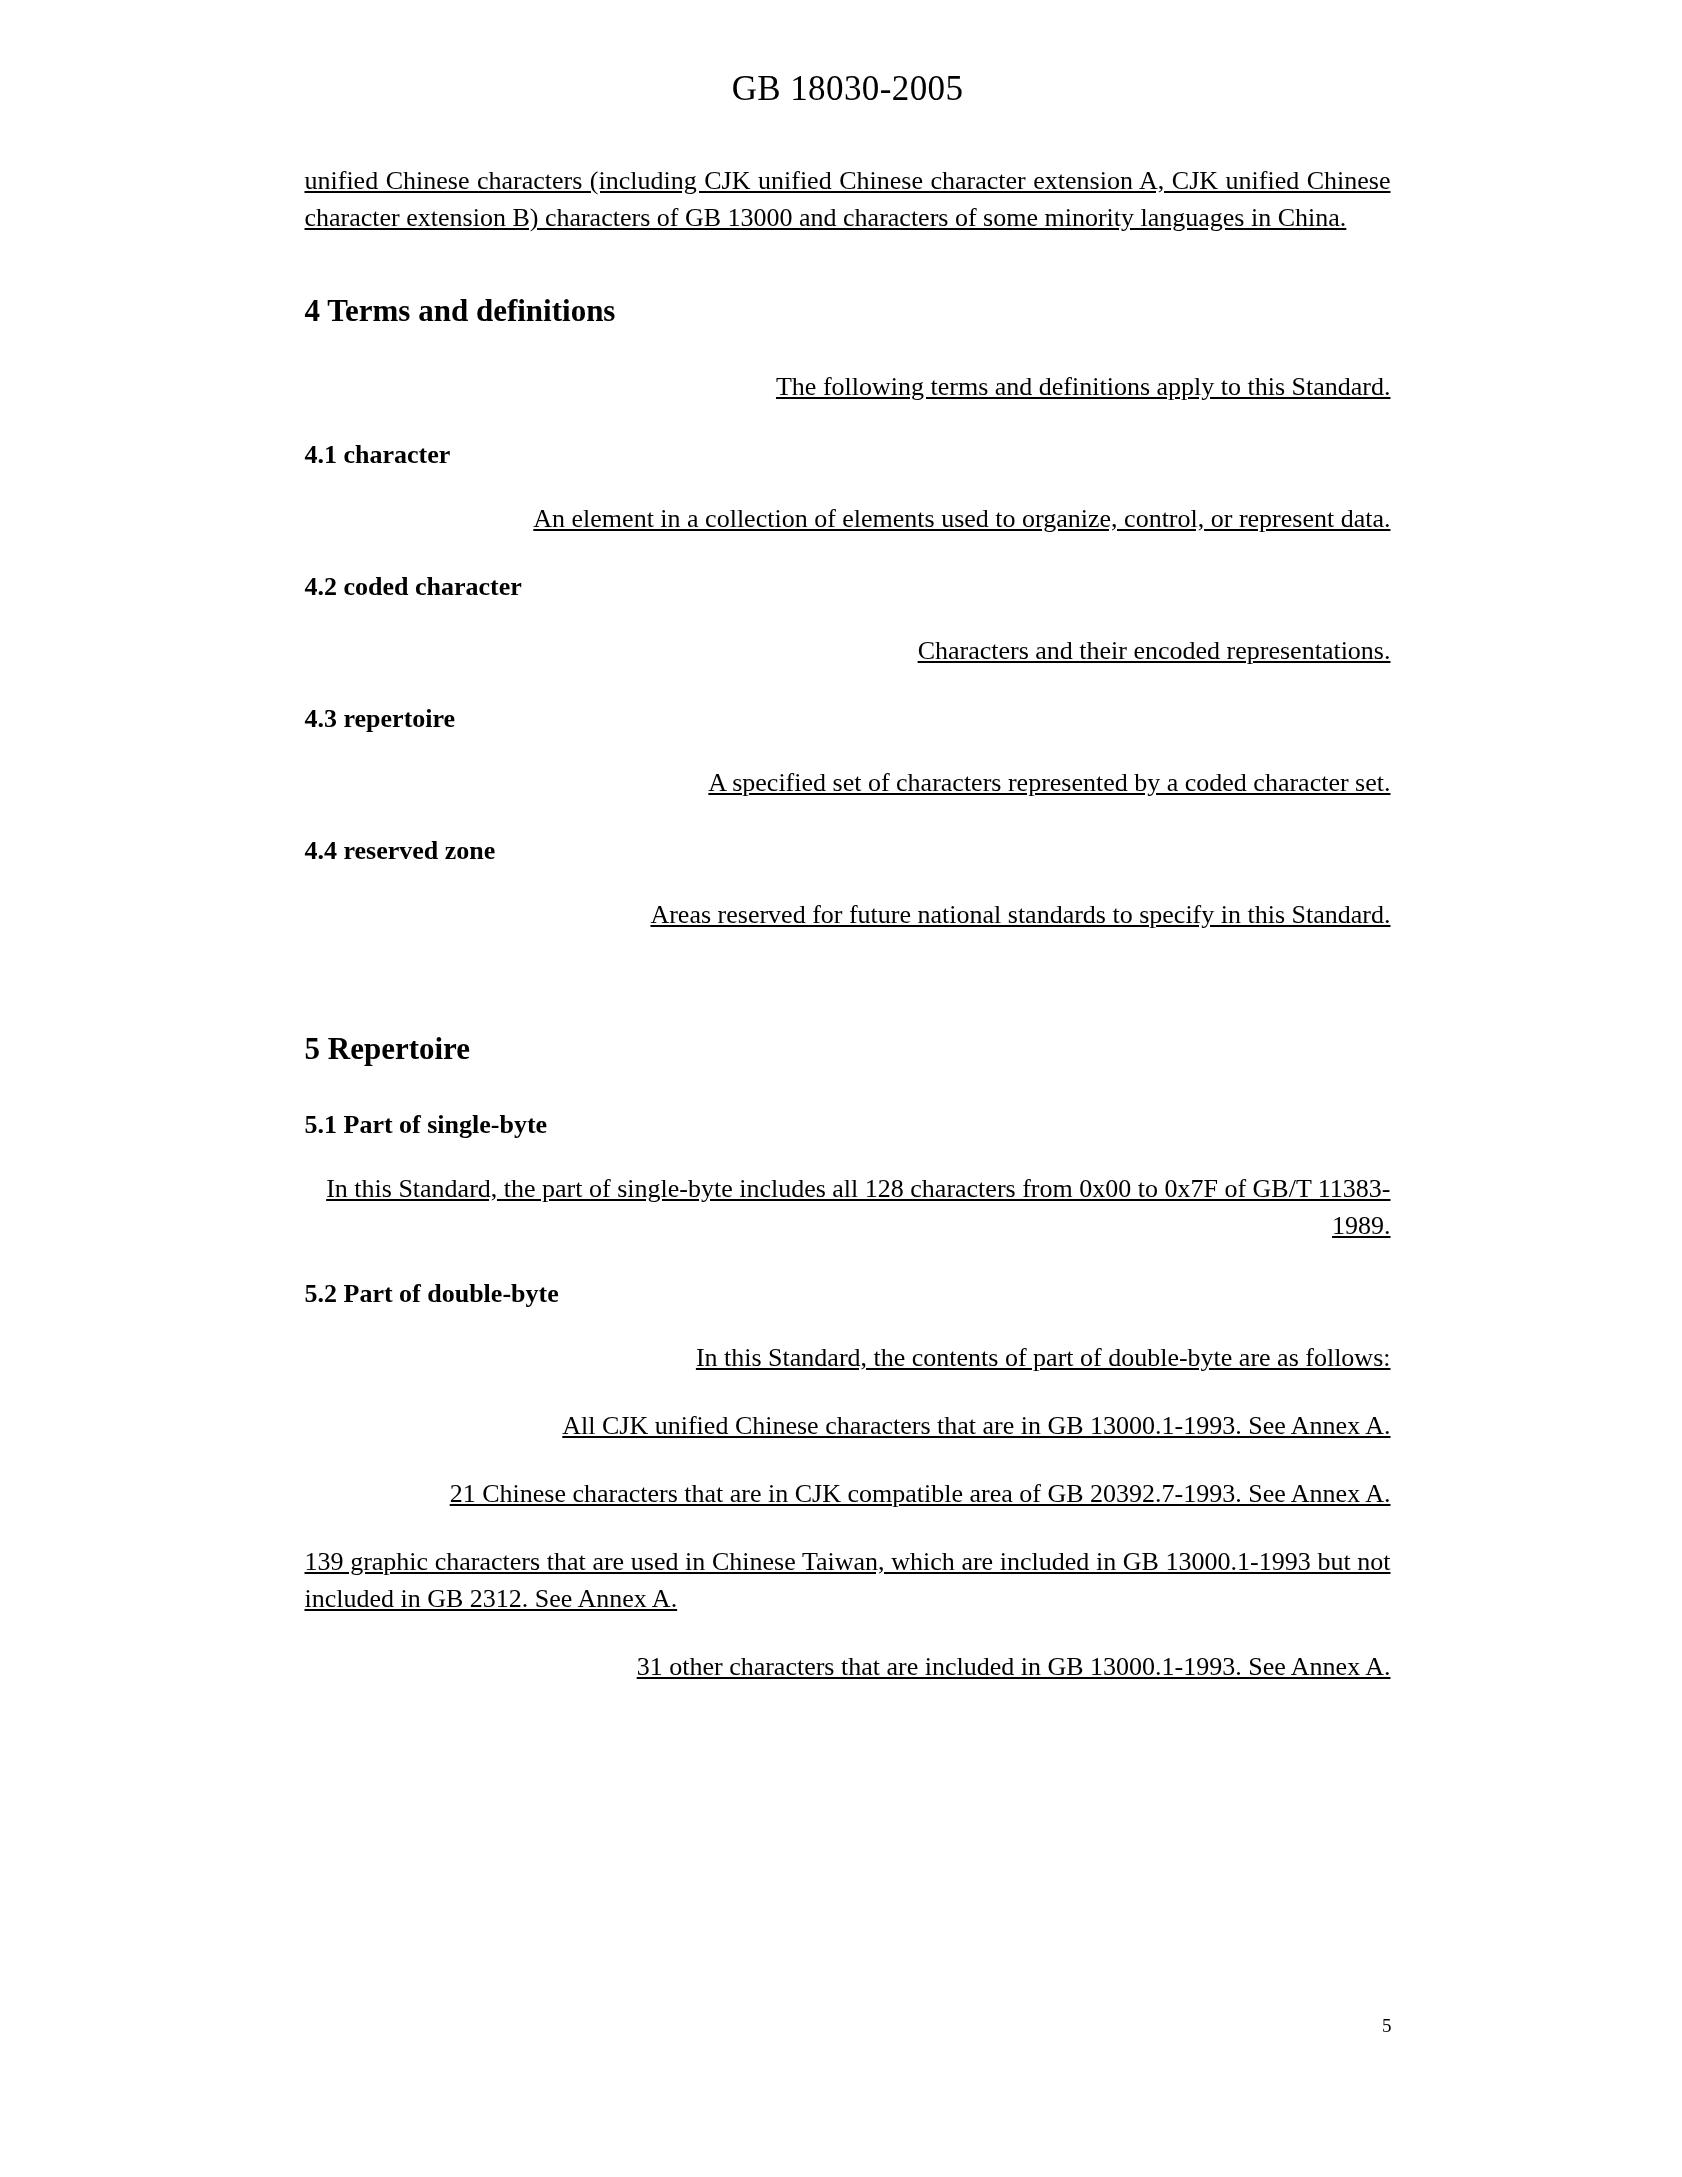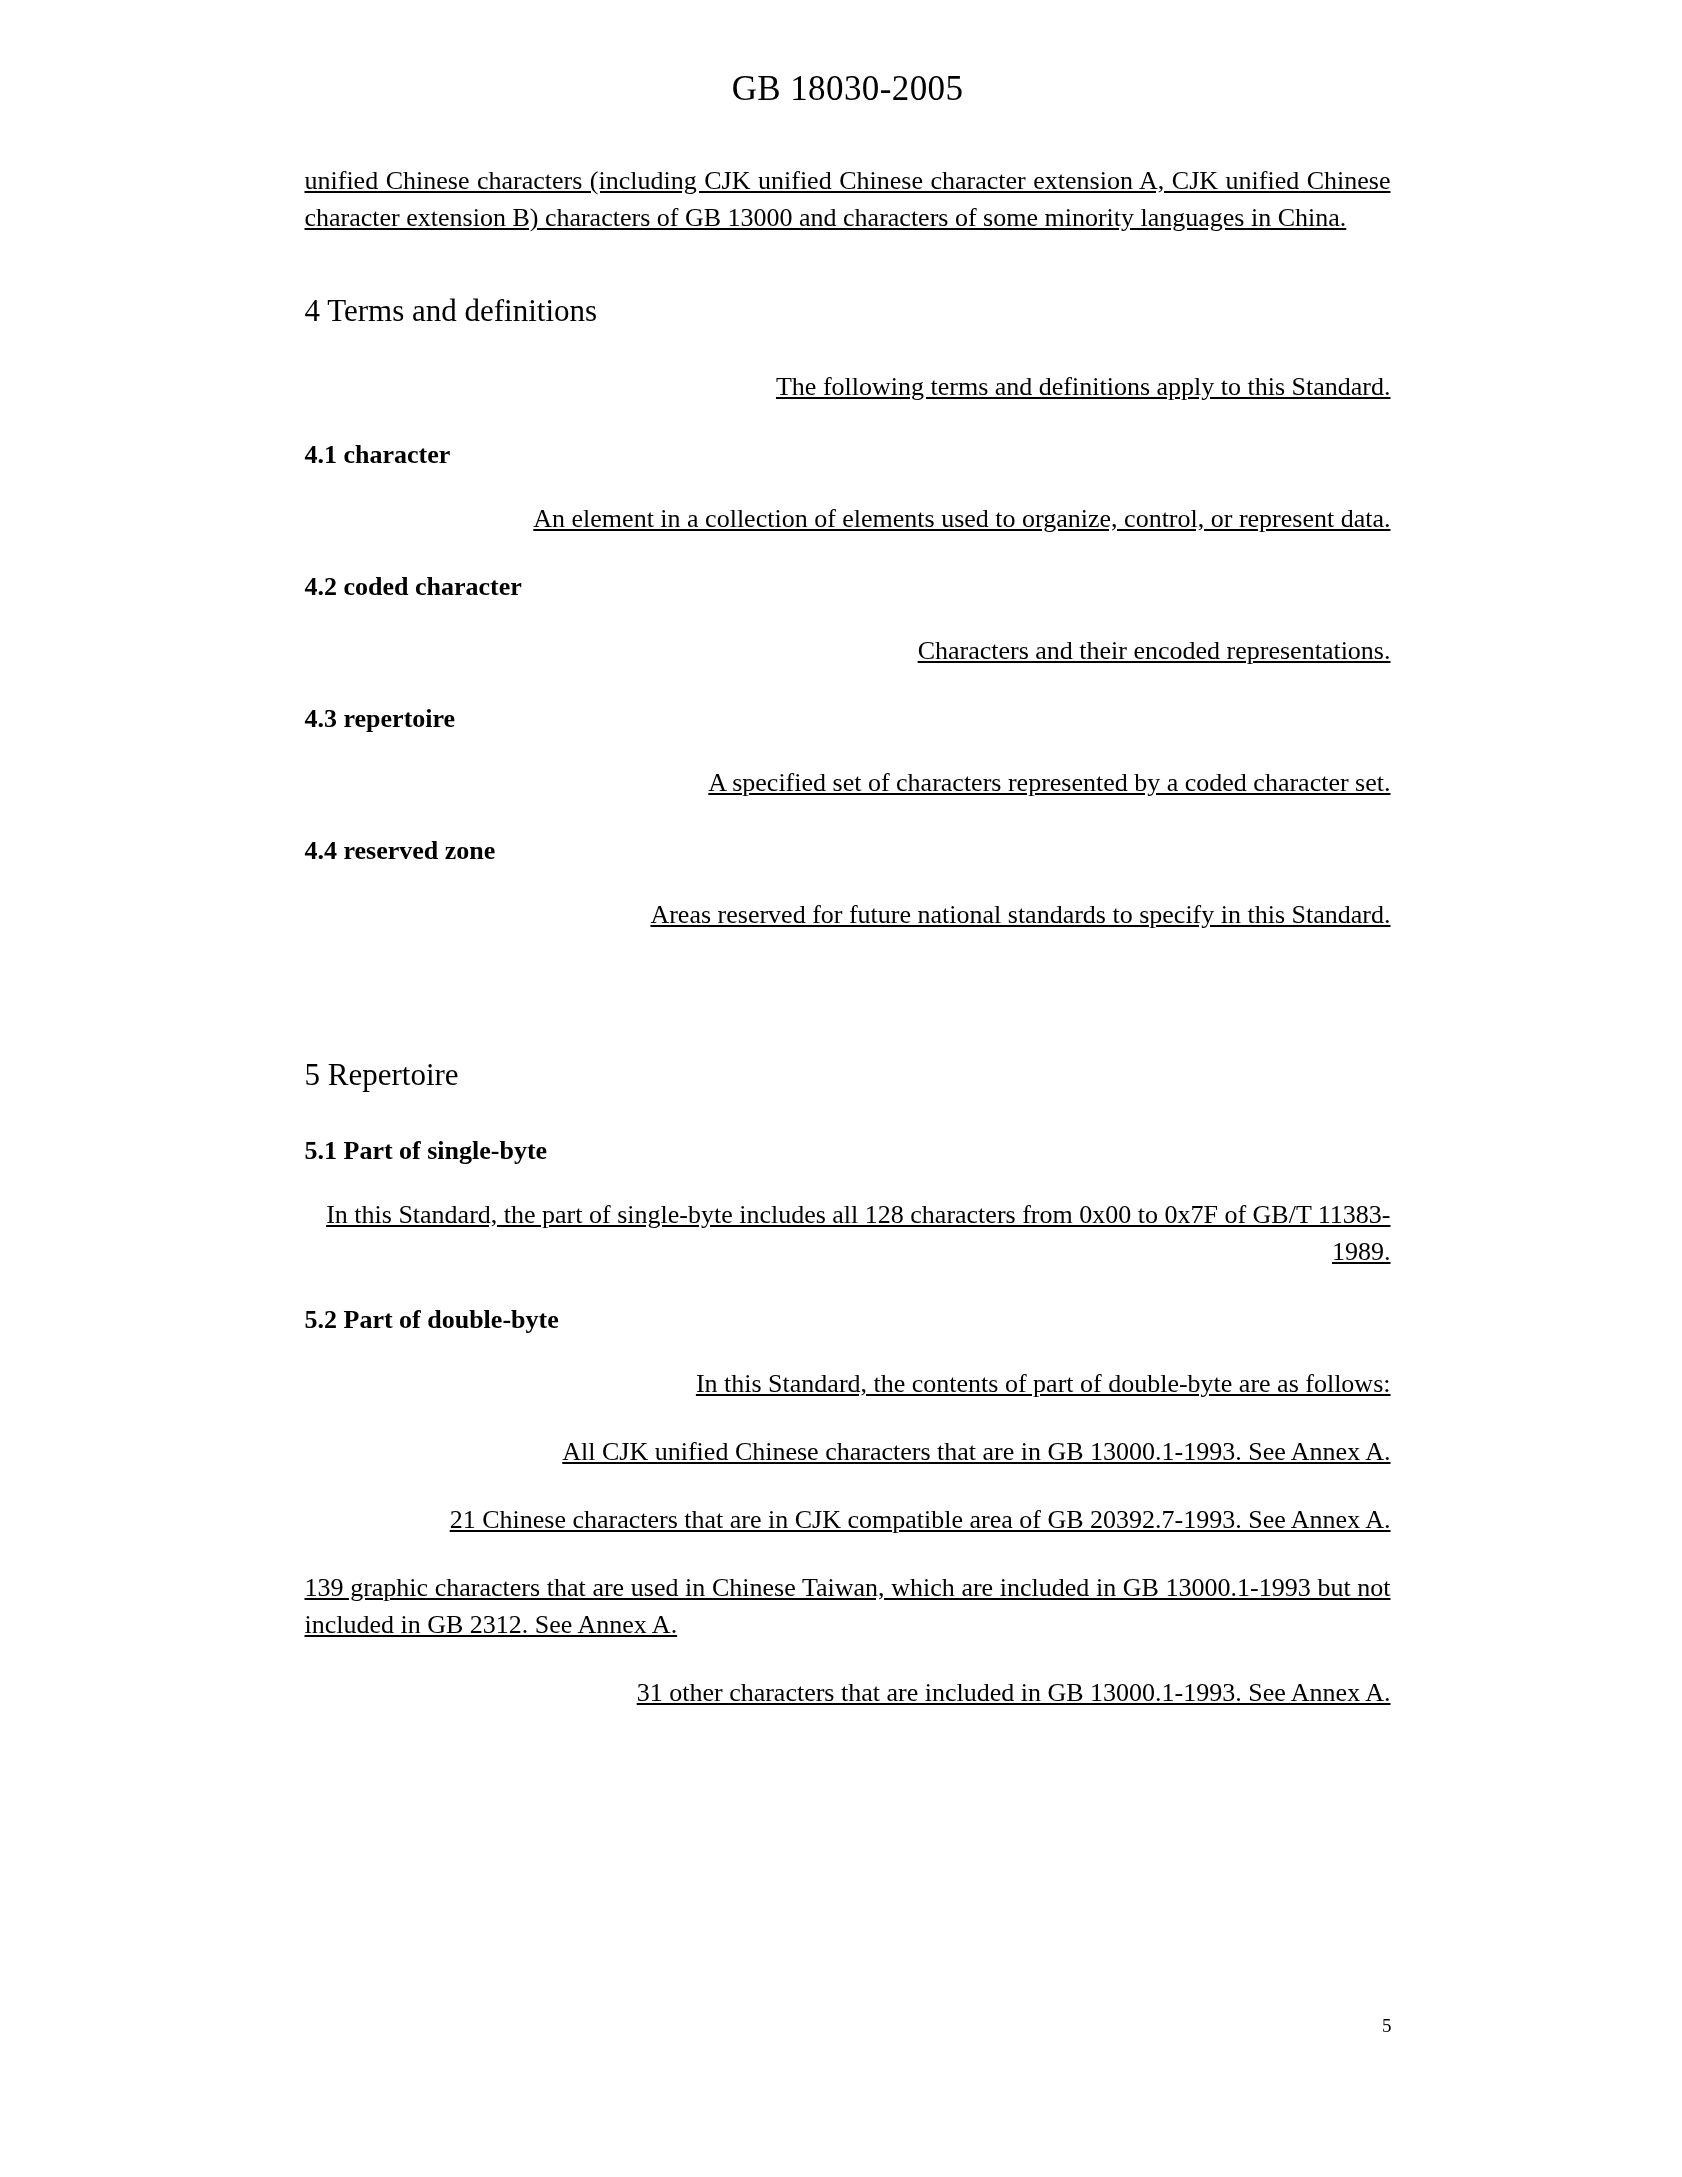--- a/index.html
+++ b/index.html
@@ -38,26 +38,26 @@
     line-height: 1.42;
     text-align: justify;
     text-justify: inter-word;
     text-decoration: underline;
   }
   p.nojust {
     text-align: right;
   }
   h2.section {
     font-size: 31px;
-    font-weight: normal;
+    font-weight: bold;
     margin: 54px 0 38px 0;
     line-height: 1.3;
   }
   h2.section.tight-top {
-    margin-top: 61px;
+    margin-top: 35px;
   }
   h3.sub {
     font-size: 26px;
     font-weight: bold;
     margin: 0 0 29px 0;
     line-height: 1.35;
   }
   .spacer-lg {
     height: 29px;
   }

